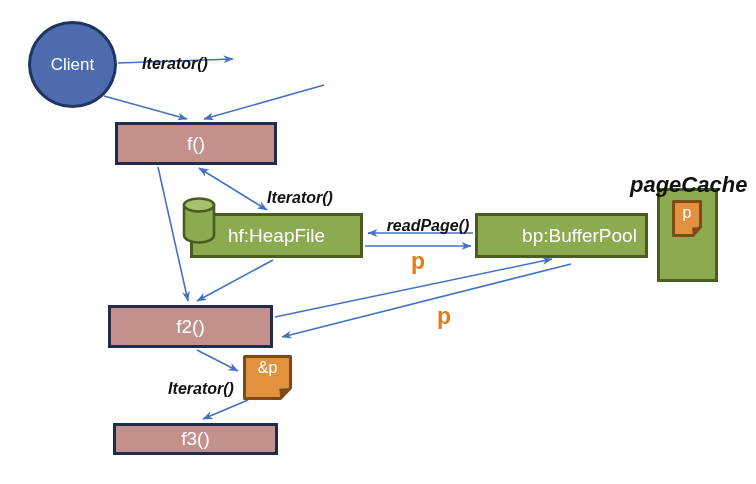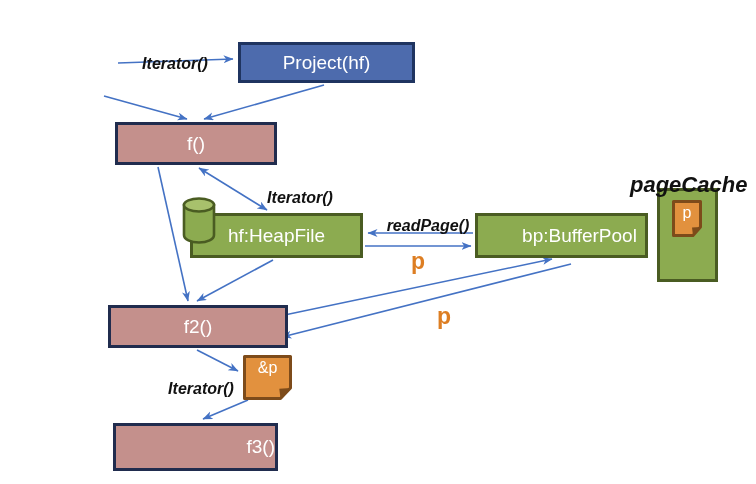--- a/index.html
+++ b/index.html
@@ -56,24 +56,24 @@
     <line class="edge" x1="158" y1="167" x2="188" y2="301" marker-end="url(#ah)"></line>
     <line class="edge" x1="273" y1="260" x2="197" y2="301" marker-end="url(#ah)"></line>
     <line class="edge" x1="473" y1="233" x2="368" y2="233" marker-end="url(#ah)"></line>
     <line class="edge" x1="365" y1="246" x2="471" y2="246" marker-end="url(#ah)"></line>
     <line class="edge" x1="275" y1="317" x2="552" y2="259" marker-end="url(#ah)"></line>
     <line class="edge" x1="571" y1="264" x2="282" y2="337" marker-end="url(#ah)"></line>
     <line class="edge" x1="197" y1="350" x2="238" y2="371" marker-end="url(#ah)"></line>
     <line class="edge" x1="248" y1="400" x2="203" y2="419" marker-end="url(#ah)"></line>
   </svg>
 
+  <div class="node ellipse blue-box" style="left:28px;top:21px;width:89px;height:87px;">
+    <span>Client</span>
+  </div>
 
-  <div class="node blue-box" style="left:238px;top:42px;width:177px;height:41px;">
-    <span>Project(hf)</span>
-  </div>
 
   <div class="node rose-box" style="left:115px;top:122px;width:162px;height:43px;">
     <span>f()</span>
   </div>
 
   <div class="node green-box" style="left:190px;top:213px;width:173px;height:45px;">
     <span><span>hf:</span><span class="obj-name">HeapFile</span></span>
   </div>
 
   <div class="note" style="left:181px;top:196px;width:36px;height:49px;">
@@ -91,33 +91,33 @@
   </div>
 
   <div class="note" style="left:672px;top:200px;width:30px;height:37px;">
     <svg width="30" height="37" viewBox="0 0 30 37">
       <path class="note-fill" d="M1.5,1.5 H28.5 V27 L21,35.5 H1.5 Z"></path>
       <path class="note-fold" d="M28.5,27 L21,35.5 L20,27.6 Z"></path>
     </svg>
     <span class="note-text">p</span>
   </div>
 
-  <div class="node rose-box" style="left:108px;top:305px;width:180px;height:43px;">
+  <div class="node rose-box" style="left:108px;top:305px;width:165px;height:43px;">
     <span>f2()</span>
   </div>
 
   <div class="note" style="left:243px;top:355px;width:49px;height:45px;">
     <svg width="49" height="45" viewBox="0 0 49 45">
       <path class="note-fill" d="M1.5,1.5 H47.5 V33 L37.5,43.5 H1.5 Z"></path>
       <path class="note-fold" d="M47.5,33 L37.5,43.5 L36.3,33.8 Z"></path>
     </svg>
     <span class="note-text">&amp;p</span>
   </div>
 
-  <div class="node rose-box" style="left:113px;top:423px;width:165px;height:48px;justify-content:flex-end;">
+  <div class="node rose-box" style="left:113px;top:423px;width:165px;height:32px;">
     <span>f3()</span>
   </div>
 
   <div class="edge-label" style="left:120px;top:44px;width:110px;">Iterator()</div>
 
   <div class="edge-label" style="left:255px;top:178px;width:90px;">Iterator()</div>
 
   <div class="edge-label" style="left:373px;top:206px;width:110px;">readPage()</div>
 
 

